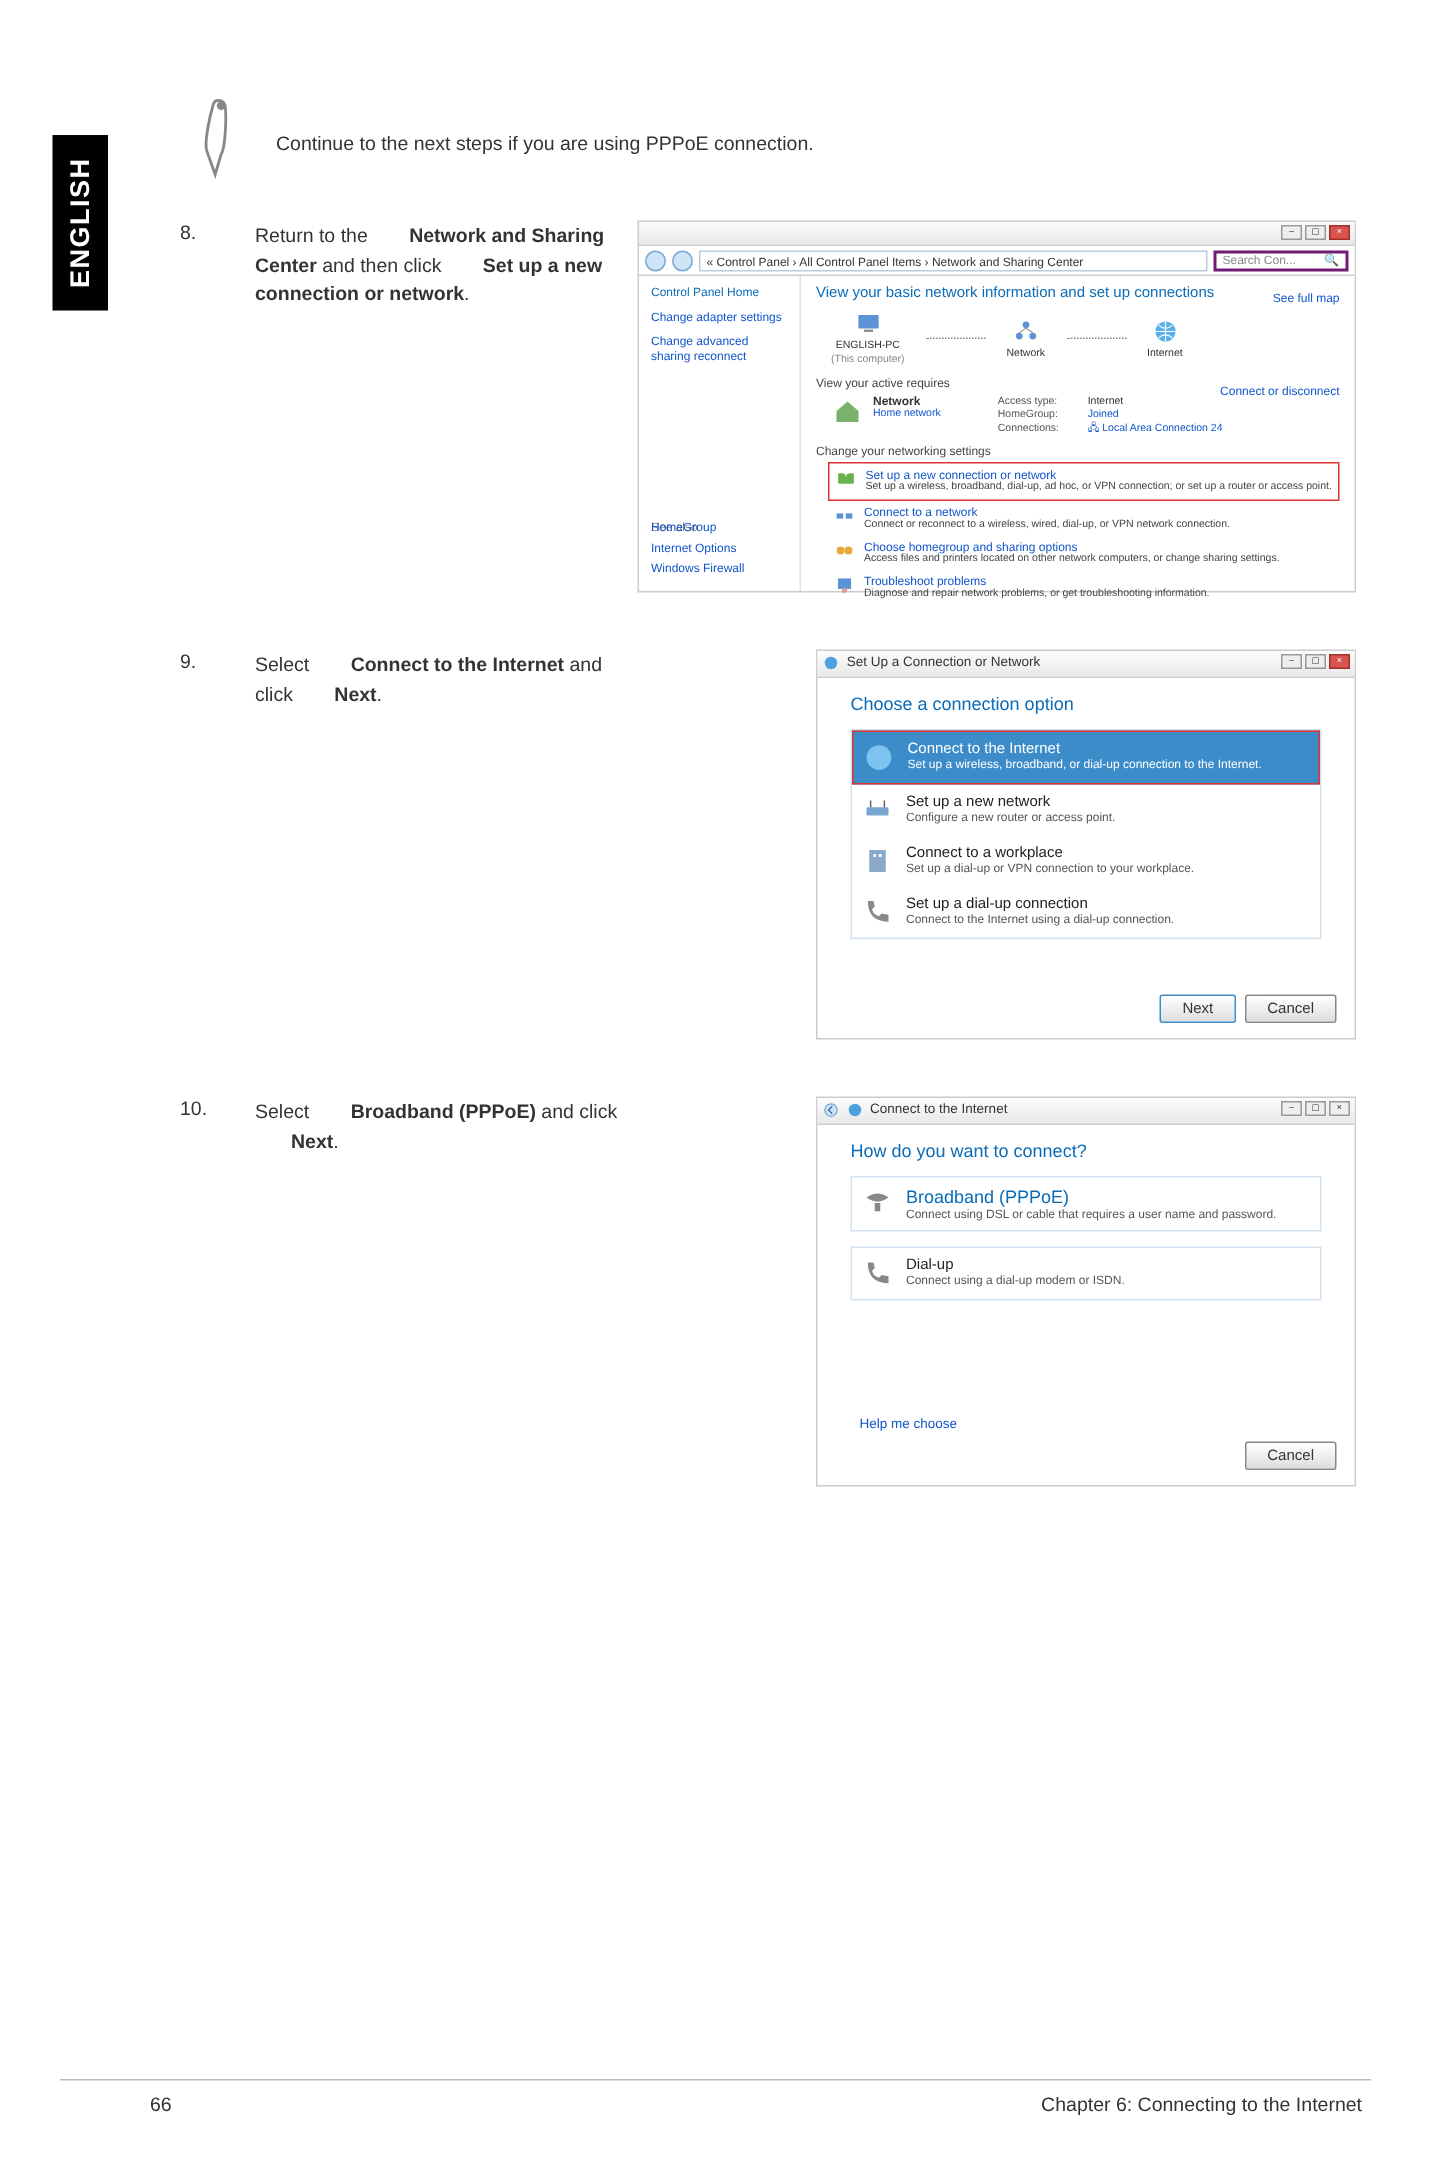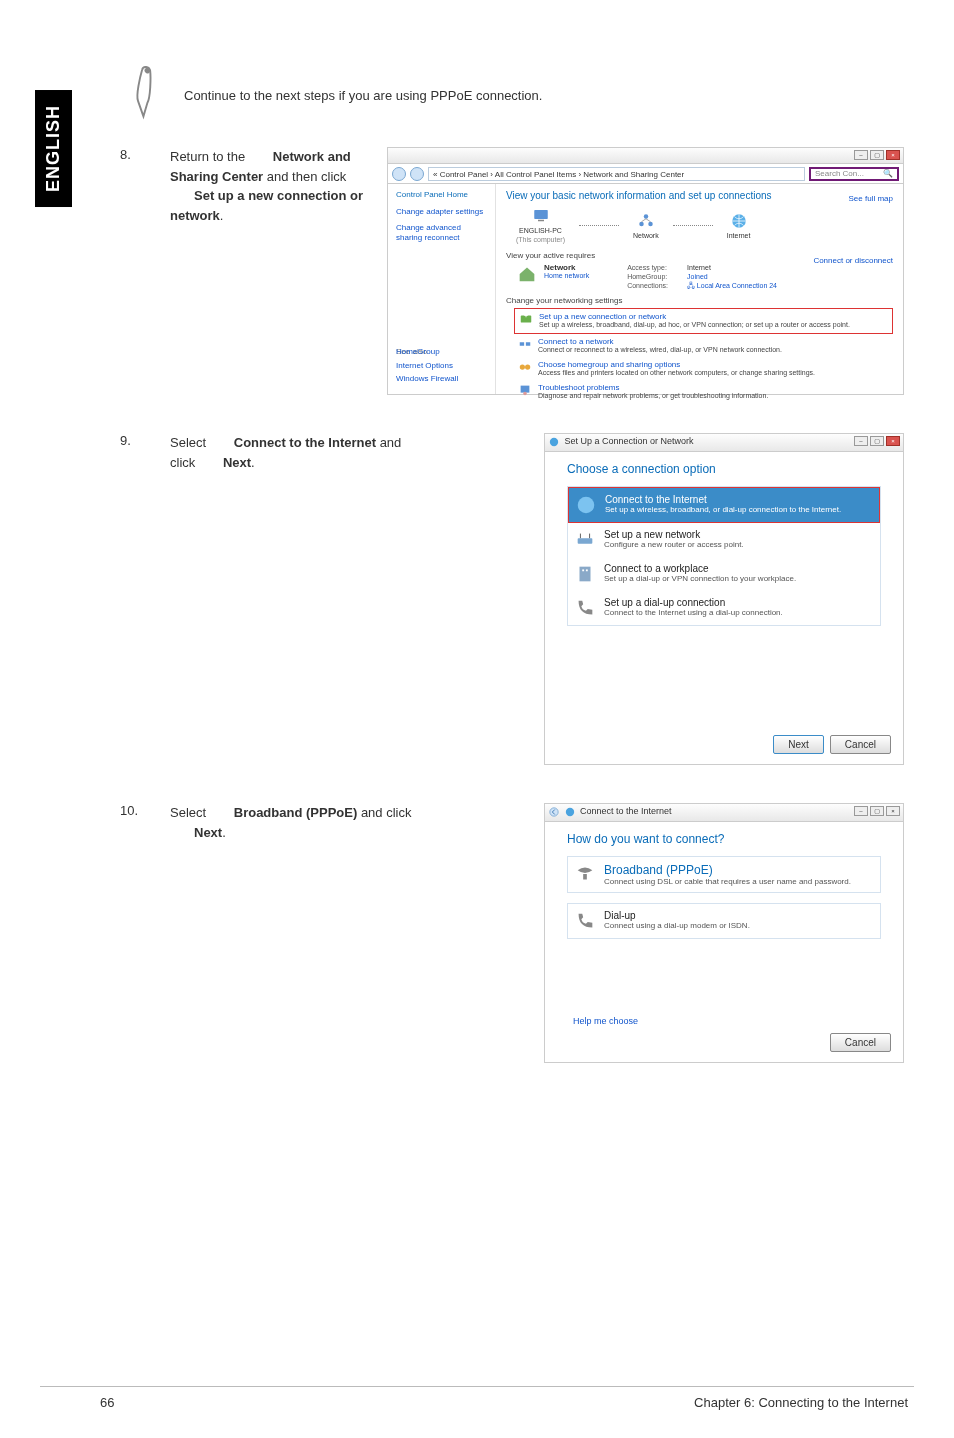--- a/index.html
+++ b/index.html
@@ -70,21 +70,21 @@
       flex: 0 0 auto;
       margin-left: auto;
     }
     .shot {
       border: 1px solid #ccc;
       background:#fff;
       font-size: 9px;
     }
     
     .ncs {
-      width: 517px;
+      width: 479px;
       height: 248px;
       position: relative;
       font-family: "Segoe UI", Tahoma, sans-serif;
     }
     .ncs-titlebar {
       height: 16px;
       background: linear-gradient(#fdfdfd,#e8e8e8);
       border-bottom: 1px solid #ccc;
       position: relative;
     }
@@ -125,21 +125,21 @@
     .task-item.highlight { border:1.5px solid #d33; }
     .task-item .tico { width:14px; height:14px; flex:0 0 14px;}
     .task-item .ttxt .tl { color:#15c; font-size:8px;}
     .task-item .ttxt .td { color:#444; font-size:7px; line-height:1.2;}
     .side-bottom { position:absolute; left:8px; bottom:6px; }
     .side-bottom .side-link { color:#15c; font-size:8px; margin-bottom:4px;}
     .ncs-see-also { position:absolute; left:8px; bottom:38px; font-size:8px; color:#888;}
     
     .dlg {
       width: 360px;
-      height: 332px;
+      height: 260px;
       position:relative;
       font-family:"Segoe UI", Tahoma, sans-serif;
       margin-left:21px;
     }
     .dlg-titlebar { height:18px; background:linear-gradient(#fdfdfd,#e8e8e8); border-bottom:1px solid #ccc; padding:2px 4px; font-size:9px; color:#333; position:relative;}
     .dlg-titlebar .ticon { width:10px; height:10px; display:inline-block; vertical-align:middle; margin-right:3px;}
     .dlg-body { padding:10px 22px 8px 22px;}
     .dlg-h { color:#0a6cb8; font-size:12px; margin-bottom:10px;}
     .opt-list { border:1px solid #fff; }
     .opt { display:flex; gap:8px; padding:6px 6px; align-items:flex-start;}

